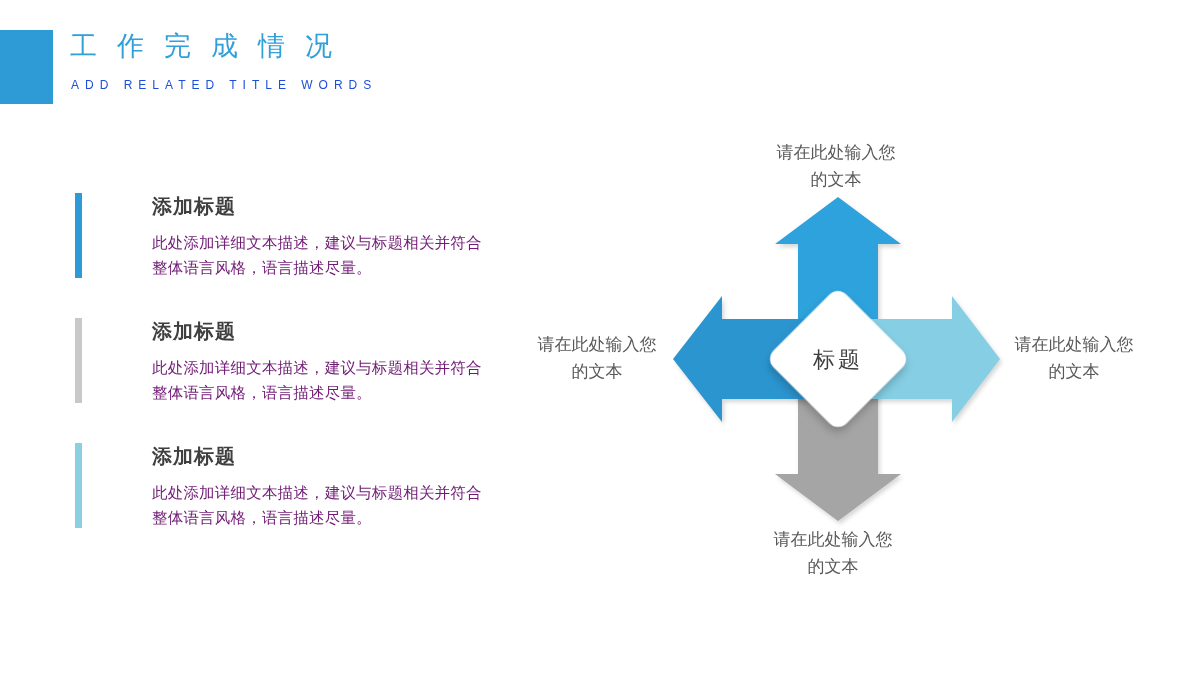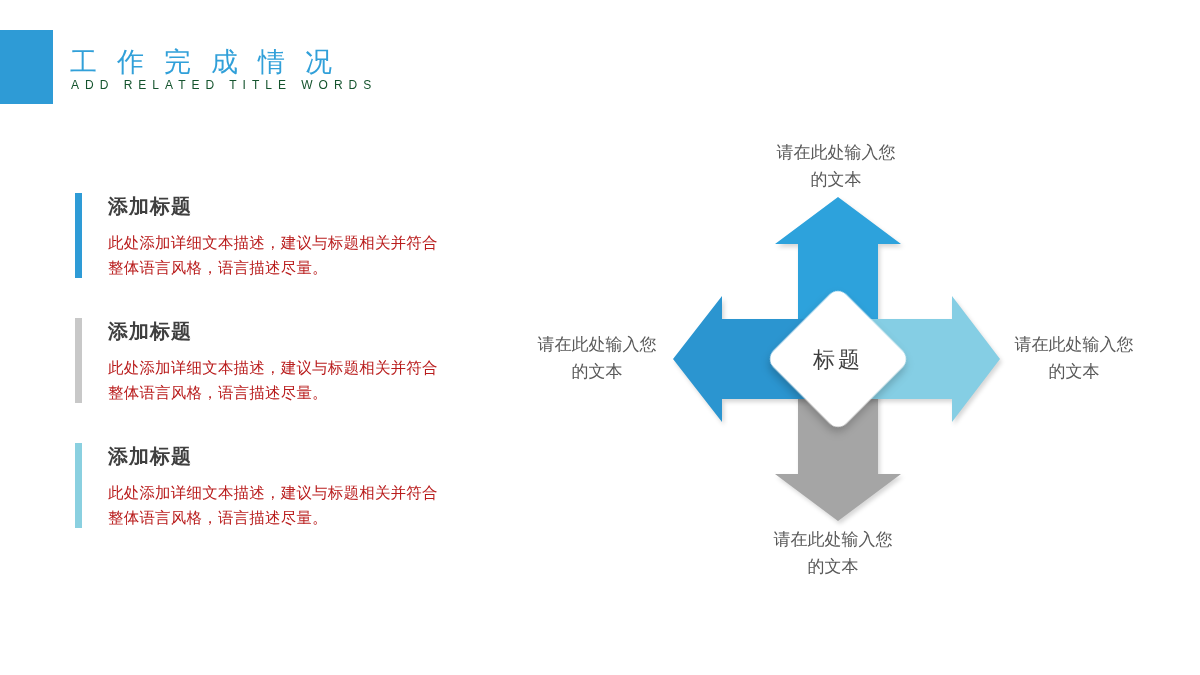--- a/index.html
+++ b/index.html
@@ -4,40 +4,40 @@
 <style>
   html,body{margin:0;padding:0;background:#ffffff;}
   .slide{
     position:relative;width:1200px;height:675px;overflow:hidden;
     background:#ffffff;
     font-family:"Liberation Sans","DejaVu Sans",sans-serif;
   }
   
   .accent-square{position:absolute;left:-21px;top:30px;width:74px;height:74px;}
   .header-title{
-    position:absolute;left:70px;top:44px;
+    position:absolute;left:70px;top:28px;
     font-size:27px;font-weight:400;letter-spacing:20px;white-space:nowrap;
   }
   .header-subtitle{
     position:absolute;left:71px;top:78px;
     font-size:12px;font-weight:400;letter-spacing:6px;white-space:nowrap;
   }
   
-  .section{position:absolute;left:75px;width:405px;display:flex;}
+  .section{position:absolute;left:75px;width:405px;display:flex;gap:44px;}
   .section-1{top:193px;}
   .section-2{top:318px;}
   .section-3{top:443px;}
   .section-bar{width:7px;height:85px;flex:0 0 7px;}
   .section-body{margin-left:26px;}
   .section-title{
     font-size:20px;font-weight:bold;color:#3F3F3F;
     margin:0 0 10px 0;letter-spacing:1px;
   }
   .section-desc{
-    width:342px;font-size:15.5px;line-height:25px;color:#b91c1c;
+    width:342px;font-size:15.5px;line-height:25px;color:#701a75;
     margin:0;letter-spacing:0.2px;
   }
   
   .diagram-svg{position:absolute;left:0;top:0;width:1200px;height:675px;}
   .arrow{filter:drop-shadow(2px 3px 2px rgba(0,0,0,0.16));}
   .diamond{filter:drop-shadow(3px 4px 4px rgba(0,0,0,0.22));}
   .diamond-label{
     position:absolute;left:778px;top:345px;width:120px;
     text-align:center;font-size:22px;font-weight:normal;color:#3F3F3F;
     letter-spacing:3px;
@@ -52,21 +52,21 @@
   .label-right{left:954px;top:331px;}
   .label-down{left:713px;top:526px;}
 </style>
 </head>
 <body>
 
 <div class="slide">
 
   <div class="accent-square" style="background: rgb(46, 155, 214);"></div>
   <div class="header-title" style="color: rgb(49, 160, 217);">工作完成情况</div>
-  <div class="header-subtitle" style="color: #14532d;">ADD RELATED TITLE WORDS</div>
+  <div class="header-subtitle" style="color: #1d4ed8;">ADD RELATED TITLE WORDS</div>
 
   <div class="section section-1">
     <div class="section-bar" style="background: rgb(46, 155, 214);"></div>
     <div class="section-body">
       <p class="section-title">添加标题</p>
       <p class="section-desc">此处添加详细文本描述，建议与标题相关并符合整体语言风格，语言描述尽量。</p>
     </div>
   </div>
 
   <div class="section section-2">

